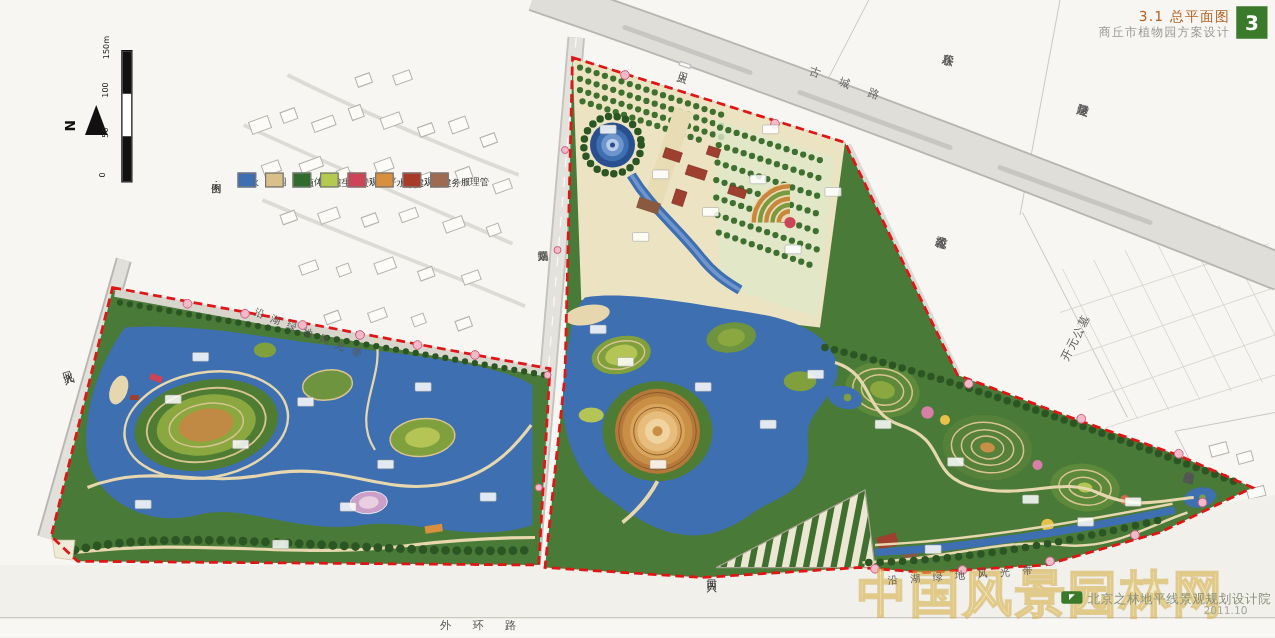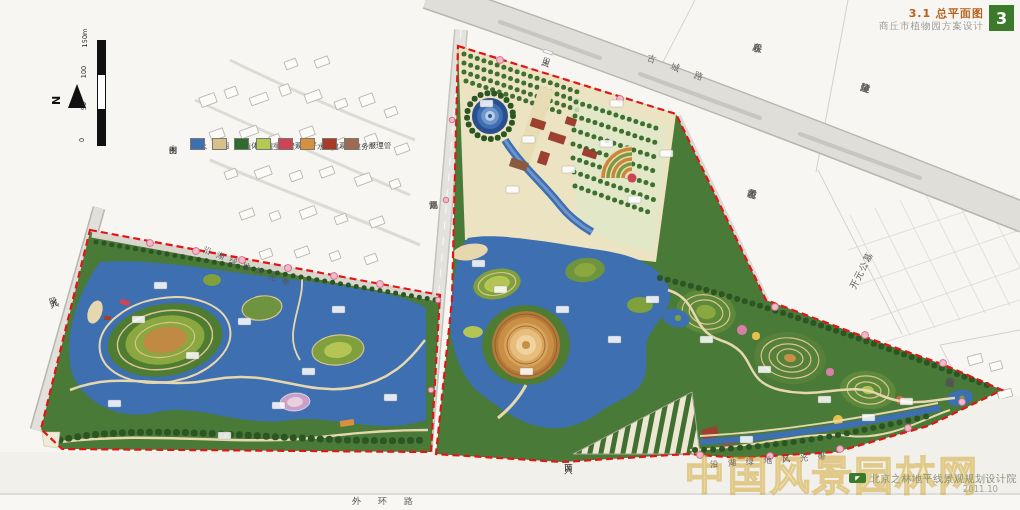--- a/index.html
+++ b/index.html
@@ -2,21 +2,21 @@
 <html><head>
 <meta charset="utf-8">
 <style>
   html,body{margin:0;padding:0;background:#e9e8e4;font-family:"DejaVu Sans",sans-serif;}
   #stage{position:relative;width:1020px;height:510px;background:#f7f6f2;overflow:hidden;}
   #plan-svg{position:absolute;left:0;top:0;}
   .lbl{position:absolute;color:#555;line-height:1.05;white-space:nowrap;z-index:4;}
   .vert{writing-mode:vertical-rl;text-orientation:upright;}
   .chip-lbl{background:rgba(255,255,255,.9);border:.5px solid #bbb;padding:1px 0;}
   
-  .hdr-title{position:absolute;top:6px;right:36px;font-size:11px;font-weight:bold;color:#b5621f;letter-spacing:1px;z-index:6;}
+  .hdr-title{position:absolute;top:6px;right:36px;font-size:11px;font-weight:normal;color:#b5621f;letter-spacing:1px;z-index:6;}
   .hdr-sub{position:absolute;top:20px;right:36px;font-size:9.5px;color:#9a9a96;letter-spacing:1px;z-index:6;}
   .hdr-badge{position:absolute;top:5px;right:6px;width:25px;height:26px;background:#3c7a2b;color:#fff;
     font-size:16px;font-weight:bold;display:flex;align-items:center;justify-content:center;z-index:6;}
   
   #legend{position:absolute;left:40px;top:36px;width:345px;height:114px;z-index:5;}
   .n-letter{position:absolute;left:12px;top:58px;font-size:11px;font-weight:bold;color:#111;transform:rotate(-90deg);}
   .n-arrow{position:absolute;left:28px;top:48px;width:0;height:0;border-left:9px solid transparent;
     border-right:9px solid transparent;border-bottom:24px solid #111;}
   .sbar{position:absolute;left:57px;top:4px;width:7px;height:104px;border:1px solid #111;background:#fff;}
   .sbar .b1{position:absolute;left:0;top:0;width:100%;height:34px;background:#111;}

